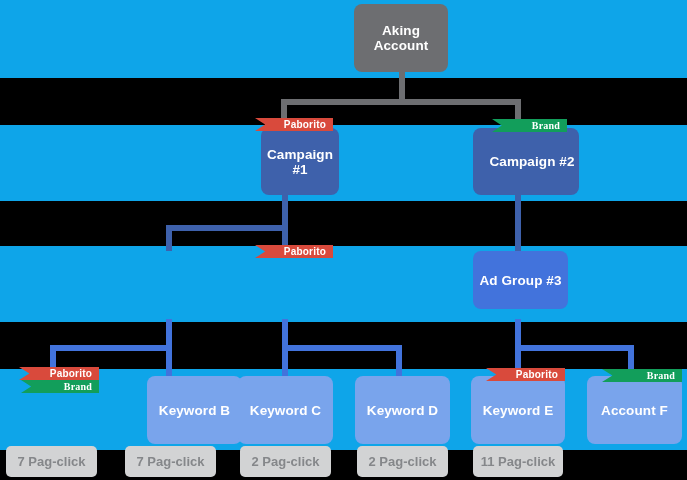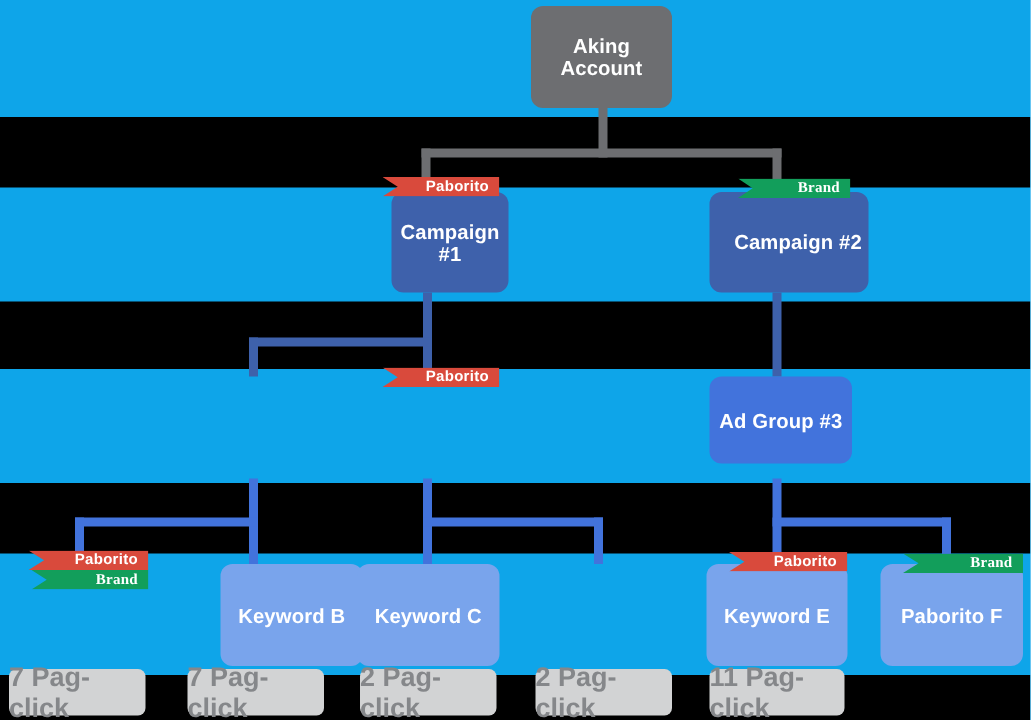--- a/index.html
+++ b/index.html
@@ -26,21 +26,21 @@
     position:absolute;height:13px;line-height:13px;color:#fff;
     font-weight:bold;font-size:10px;text-align:right;padding-right:7px;
     box-sizing:border-box;letter-spacing:.2px;
     clip-path:polygon(0 0,100% 0,100% 100%,0 100%,13% 50%);
   }
   .ribbon.red{background:#d94a3c;}
   .ribbon.green{background:#129e5b;font-family:Liberation Serif, serif;}
   .metric{
     position:absolute;height:31px;top:446px;background:#d2d3d4;border-radius:5px;
     display:flex;align-items:center;justify-content:center;
-    color:#85878a;font-weight:bold;font-size:18px;
+    color:#85878a;font-weight:bold;font-size:13px;
   }
 </style>
 </head>
 <body>
 
 <div id="stage">
 
   <div class="band" style="top:78px;height:47px;"></div>
   <div class="band" style="top:201px;height:45px;"></div>
   <div class="band" style="top:322px;height:47px;"></div>
@@ -68,22 +68,23 @@
 
   <div class="node account" style="left:354px;top:4px;width:94px;height:68px;">Aking Account</div>
 
   <div class="node campaign" style="left:239px;top:128px;width:78px;height:67px;margin-left:22px;">Campaign #1</div>
   <div class="node campaign" style="left:473px;top:128px;width:94px;height:67px;padding-left:12px;">Campaign #2</div>
 
   <div class="node adgroup" style="left:473px;top:251px;width:95px;height:58px;">Ad Group #3</div>
 
   <div class="node keyword" style="left:123px;top:376px;width:95px;height:68px;margin-left:24px;">Keyword B</div>
   <div class="node keyword" style="left:238px;top:376px;width:95px;height:68px;">Keyword C</div>
+  <div class="node keyword" style="left:355px;top:376px;width:95px;height:68px;">Keyword D</div>
   <div class="node keyword" style="left:471px;top:376px;width:94px;height:68px;">Keyword E</div>
-  <div class="node keyword" style="left:587px;top:376px;width:95px;height:68px;">Paborito F</div>
+  <div class="node keyword" style="left:587px;top:376px;width:95px;height:68px;">Account F</div>
 
   <div class="metric" style="left:6px;width:91px;">7 Pag-click</div>
   <div class="metric" style="left:125px;width:91px;">7 Pag-click</div>
   <div class="metric" style="left:240px;width:91px;">2 Pag-click</div>
   <div class="metric" style="left:357px;width:91px;">2 Pag-click</div>
   <div class="metric" style="left:473px;width:90px;">11 Pag-click</div>
 
   <div class="ribbon red" style="left:255px;top:118px;width:78px;">Paborito</div>
   <div class="ribbon green" style="left:492px;top:119px;width:75px;">Brand</div>
   <div class="ribbon red" style="left:255px;top:245px;width:78px;">Paborito</div>

